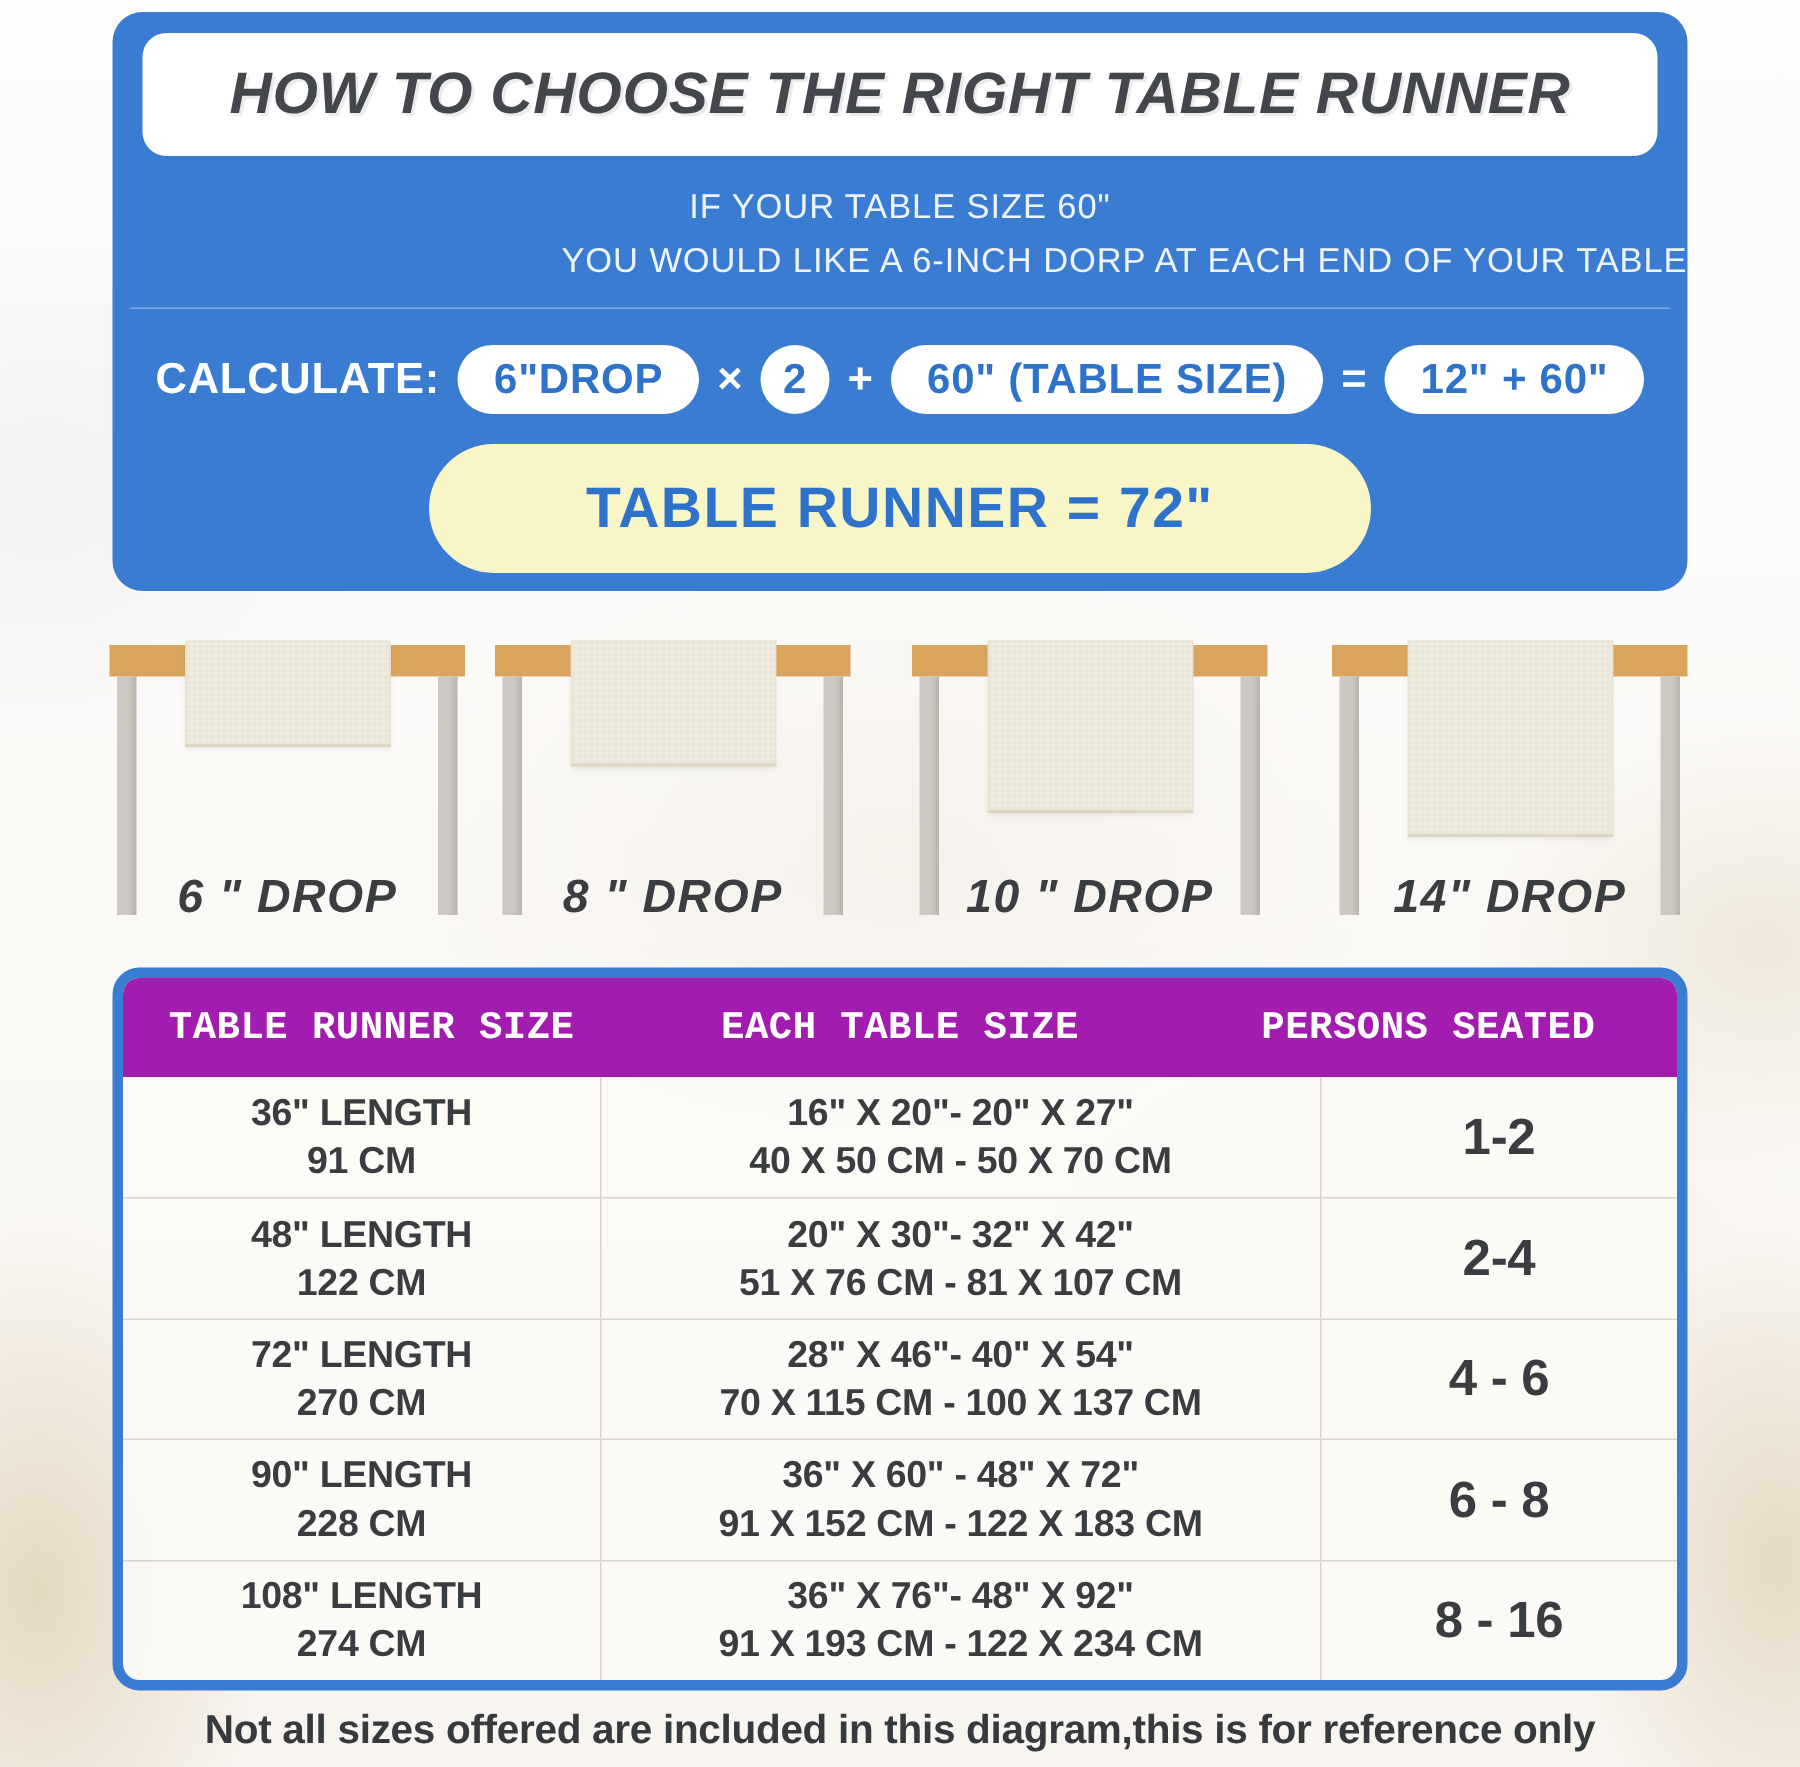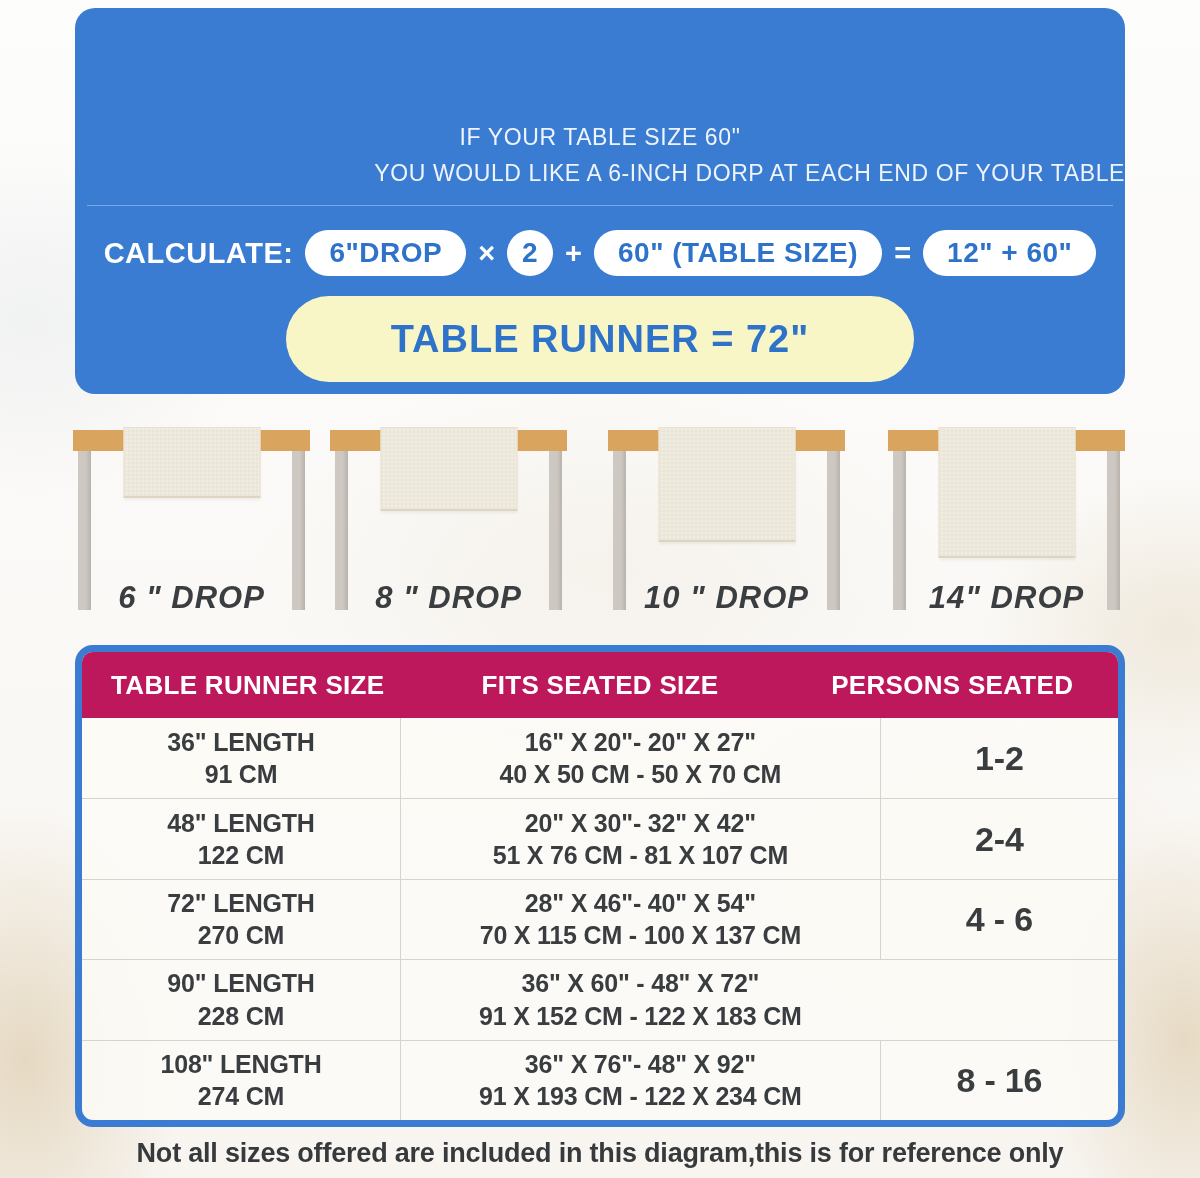--- a/index.html
+++ b/index.html
@@ -102,22 +102,22 @@
     white-space:nowrap;
   }
 
   
   .size-panel {
     position:absolute; left:75px; top:645px; width:1050px; height:482px;
     border:7px solid #3b7cd3; border-radius:18px;
     background:rgba(252,250,246,.88); overflow:hidden;
   }
   .chart-header {
-    height:66px; background:#be185d;
-    display:grid; grid-template-columns:32% 36% 32%; align-items:center;
+    height:66px; background:#a21caf;
+    display:grid; grid-template-columns:32% 36% 32%; align-items:center;font-family:Liberation Mono, monospace;
   }
   .chart-header div {
     text-align:center; color:#ffffff; font-size:26px; font-weight:bold; letter-spacing:.3px;
   }
   .chart-body { height:402px; display:grid; grid-auto-rows:1fr; }
   .chart-row { display:grid; grid-template-columns:30.7% 46.3% 23%; }
   .chart-row + .chart-row { border-top:1px solid #d8d3cc; }
   .cell {
     display:flex; flex-direction:column; align-items:center; justify-content:center;
     color:#3a3d40; font-size:25px; font-weight:600; line-height:1.3; letter-spacing:-.2px;
@@ -132,20 +132,23 @@
     font-size:27px; font-weight:bold; color:#373a3d; letter-spacing:-.2px;
   }
 </style>
 </head>
 <body>
 
 <div class="canvas">
   <div class="photo-bg"></div>
 
   <section class="top-panel">
+    <div class="title-card">
+      <h1>HOW TO CHOOSE THE RIGHT TABLE RUNNER</h1>
+    </div>
     <p class="sub l1">IF YOUR TABLE SIZE 60"</p>
     <p class="sub l2">YOU WOULD LIKE A 6-INCH DORP AT EACH END OF YOUR TABLE</p>
     <div class="panel-divider"></div>
     <div class="calc-row">
       <span class="calc-label">CALCULATE:</span>
       <span class="pill">6"DROP</span>
       <span class="op">×</span>
       <span class="pill circle">2</span>
       <span class="op">+</span>
       <span class="pill">60" (TABLE SIZE)</span>
@@ -184,21 +187,21 @@
       <div class="leg left"></div>
       <div class="leg right"></div>
       <div class="runner"></div>
       <div class="drop-label">14" DROP</div>
     </div>
   </section>
 
   <section class="size-panel">
     <div class="chart-header">
       <div>TABLE RUNNER SIZE</div>
-      <div>FITS SEATED SIZE</div>
+      <div>EACH TABLE SIZE</div>
       <div>PERSONS SEATED</div>
     </div>
     <div class="chart-body">
       <div class="chart-row">
         <div class="cell c1">
           <span>36" LENGTH</span>
           <span>91 CM</span>
         </div>
         <div class="cell c2">
           <span>16" X 20"- 20" X 27"</span>
@@ -230,20 +233,21 @@
       </div>
       <div class="chart-row">
         <div class="cell c1">
           <span>90" LENGTH</span>
           <span>228 CM</span>
         </div>
         <div class="cell c2">
           <span>36" X 60" - 48" X 72"</span>
           <span>91 X 152 CM - 122 X 183 CM</span>
         </div>
+        <div class="cell c3">6 - 8</div>
       </div>
       <div class="chart-row">
         <div class="cell c1">
           <span>108" LENGTH</span>
           <span>274 CM</span>
         </div>
         <div class="cell c2">
           <span>36" X 76"- 48" X 92"</span>
           <span>91 X 193 CM - 122 X 234 CM</span>
         </div>

